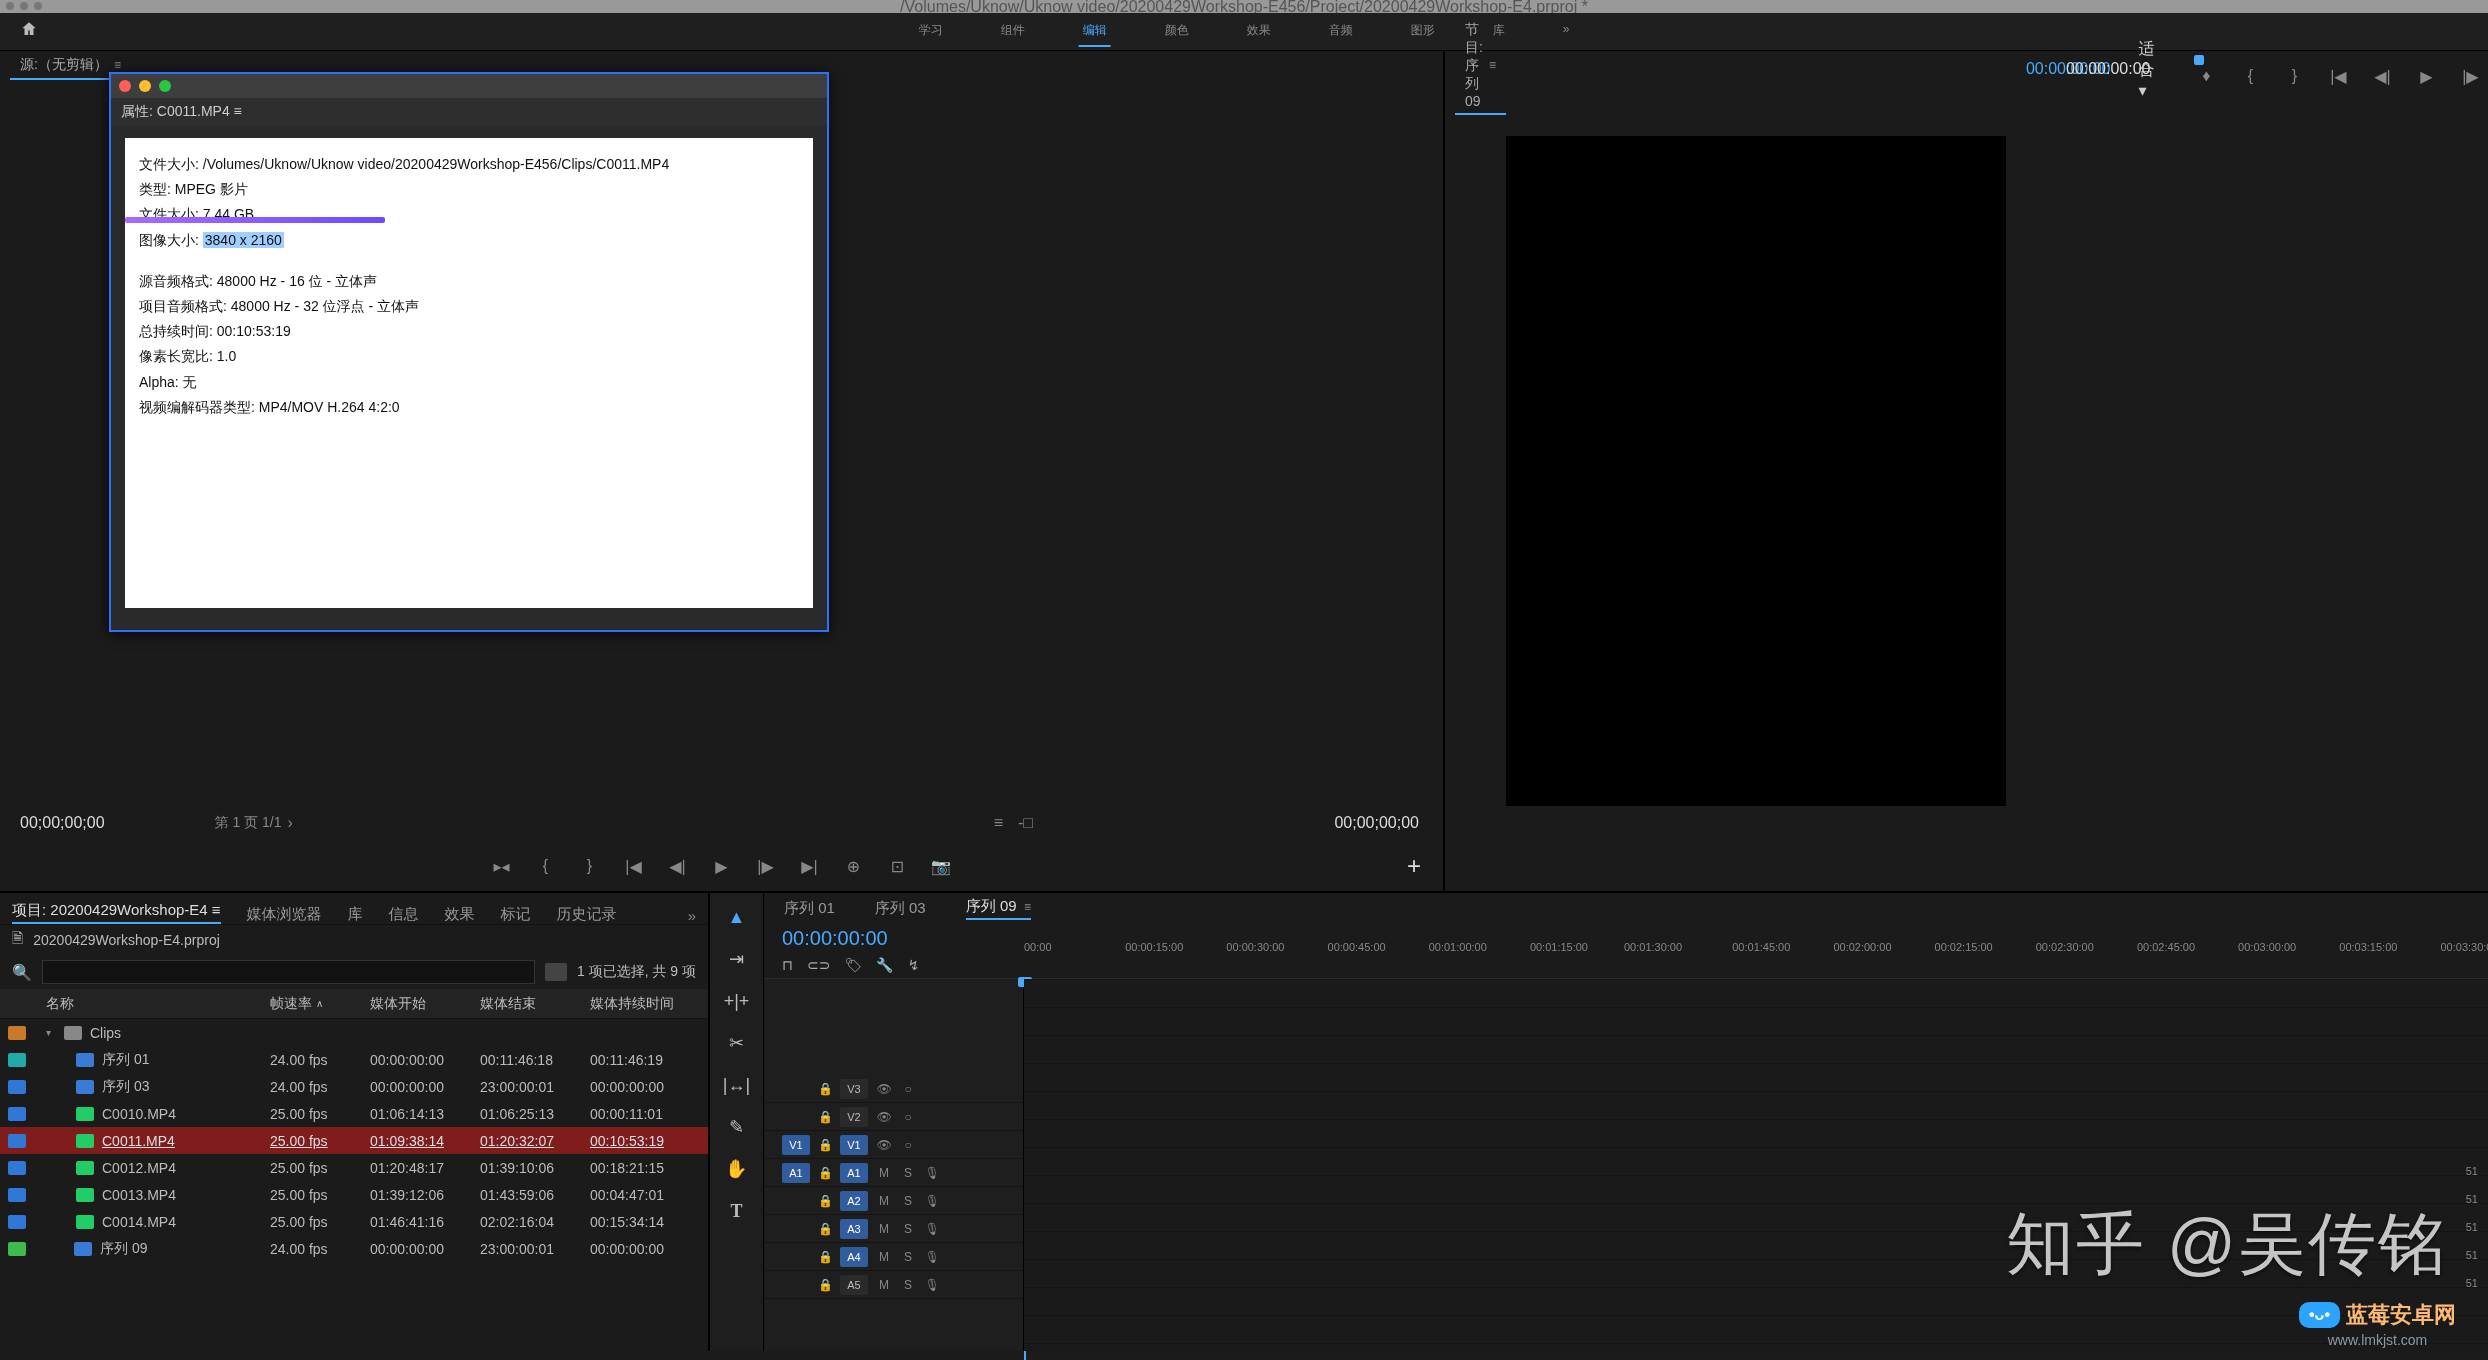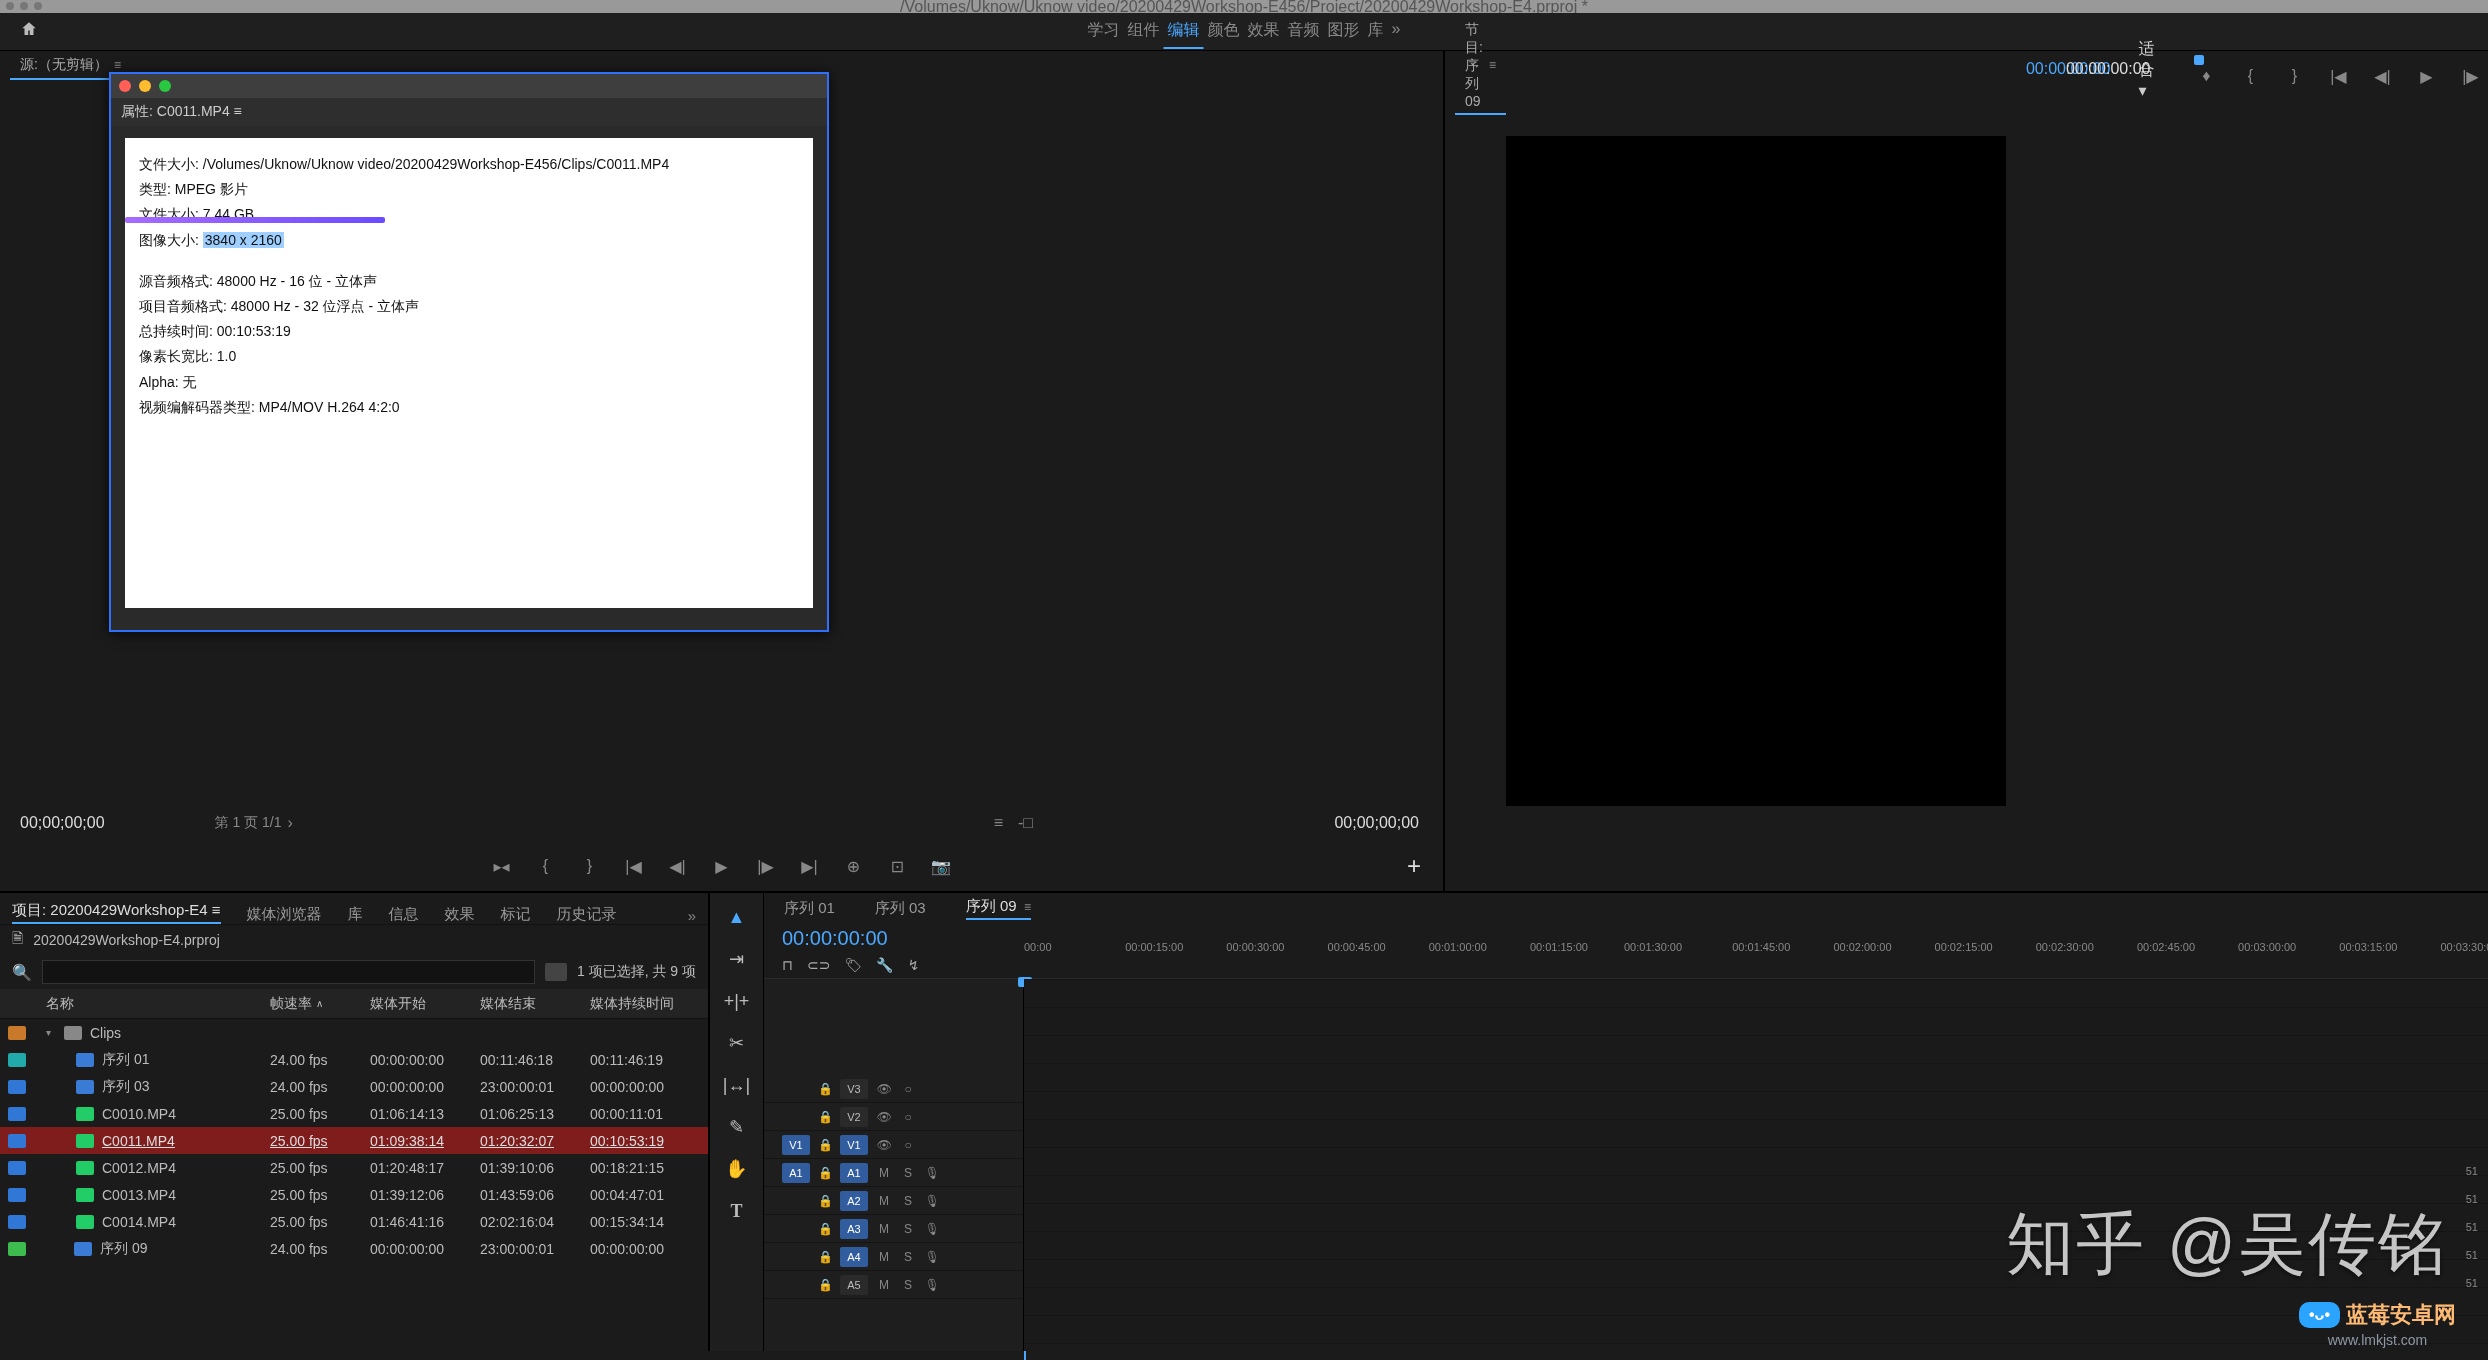--- a/index.html
+++ b/index.html
@@ -3,21 +3,21 @@
 <meta charset="utf-8">
 <style>
   * { margin:0; padding:0; box-sizing:border-box; font-family: "Helvetica Neue", Arial, "PingFang SC", "Microsoft YaHei", sans-serif; }
   body { background:#1b1b1b; color:#c8c8c8; width:2488px; height:1360px; overflow:hidden; position:relative; }
   .titlebar { height:13px; background:#999; position:relative; }
   .titlebar .dots { position:absolute; left:6px; top:2px; display:flex; gap:6px; }
   .titlebar .dot { width:8px; height:8px; border-radius:50%; background:#777; }
   .titlebar-text { text-align:center; font-size:16px; color:#555; line-height:13px; }
   .topnav { height:38px; background:#1f1f1f; border-bottom:1px solid #000; display:flex; align-items:center; position:relative; }
   .home-icon { margin-left:20px; color:#bbb; font-size:18px; }
-  .workspaces { position:absolute; left:50%; transform:translateX(-50%); display:flex; font-size:16px; color:#888; }
+  .workspaces { position:absolute; left:50%; transform:translateX(-50%); display:flex; gap:50px; font-size:12px; color:#888; }
   .workspaces span { cursor:pointer; padding:6px 4px; }
   .workspaces span.active { color:#4aa8ff; border-bottom:2px solid #4aa8ff; }
   .main-upper { display:flex; height:840px; }
   .source-panel, .program-panel { position:relative; }
   .source-panel { flex:0 0 1445px; border-right:2px solid #000; background:#1b1b1b; display:flex; flex-direction:column; }
   .program-panel { flex:1; background:#1b1b1b; display:flex; flex-direction:row; }
   .panel-tabs { height:30px; display:flex; align-items:center; padding-left:10px; font-size:14px; color:#aaa; }
   .panel-tabs .tab { padding:4px 10px; border-bottom:2px solid transparent; display:flex; align-items:center; gap:6px;}
   .panel-tabs .tab.active { border-bottom:2px solid #4aa8ff; }
   .panel-tabs .x { font-size:12px; color:#888; }

